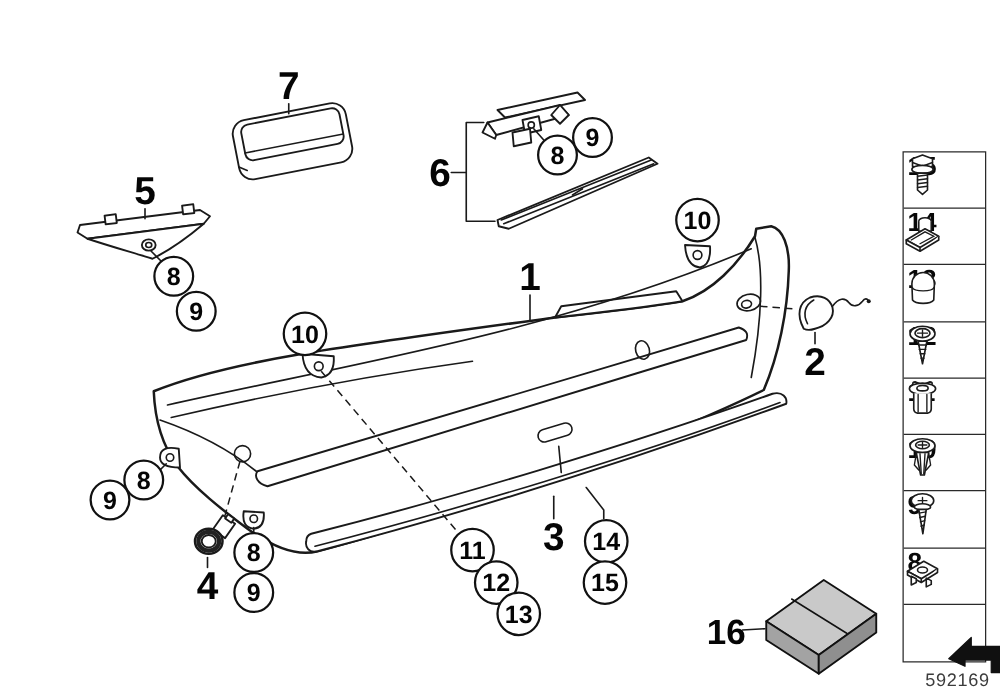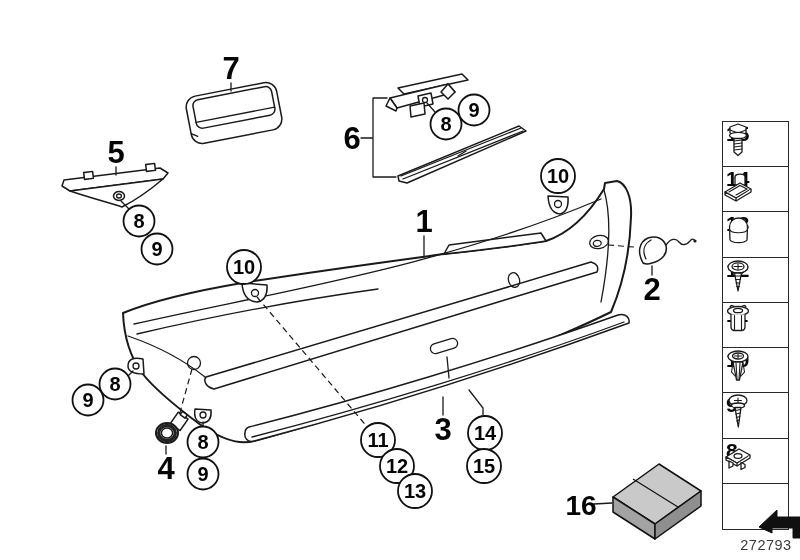--- a/index.html
+++ b/index.html
@@ -345,15 +345,15 @@
 
   <div class="hw-row">
     <span class="arrow-wrap">
       <svg width="56" height="38" viewBox="0 0 56 38">
         <path d="M3,21 L21,4 L21,11 L44,11 L51,17 L51,32 L37,32 L37,22 L16,22 L16,27 Z" fill="#101010" stroke="#101010" stroke-width="1" stroke-linejoin="round"></path>
       </svg>
     </span>
   </div>
 </div>
 
-<div class="code">272793</div>
+<div class="code">592169</div>
 
 </div>
 
 </body></html>

